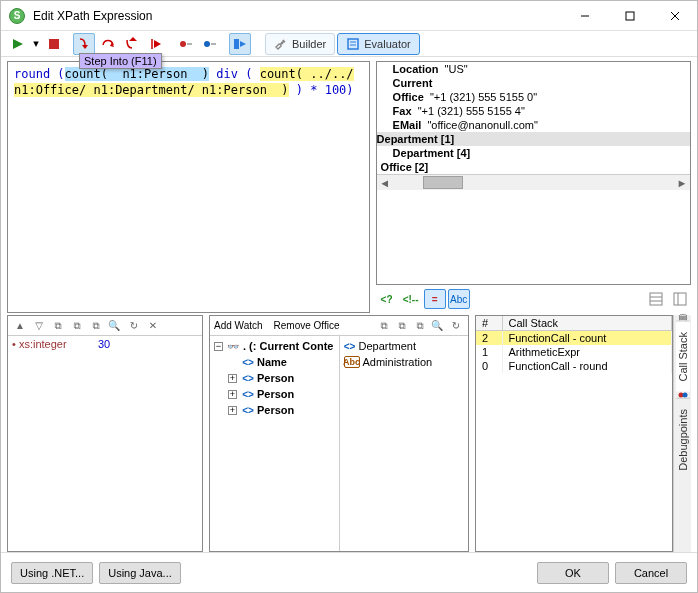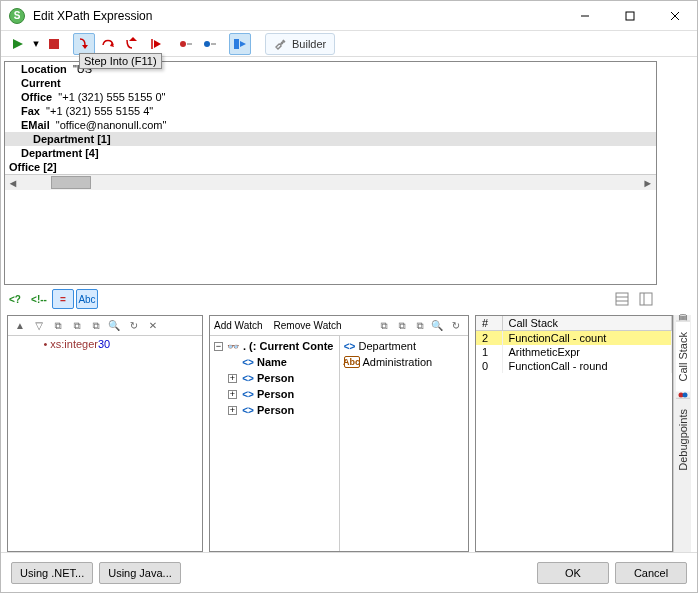--- a/index.html
+++ b/index.html
@@ -69,21 +69,21 @@
     background: #f5faff;
   }
   .bigbtn.selected {
     border: 1.5px solid #3a8dde;
     background: #d6eaff;
   }
   .tooltip {
     position: absolute;
     top: 22px;
     left: 78px;
-    background: #e5e5e5;
+    background: #c4b5fd;
     border: 1px solid #888;
     padding: 1px 4px;
     font-size: 11px;
     z-index: 10;
     box-shadow: 2px 2px 3px rgba(0,0,0,0.2);
   }
   .midarea {
     display: flex;
     flex: 1;
     min-height: 0;
@@ -170,21 +170,21 @@
     border-bottom: 1px solid #ccc;
     font-size: 10px;
     color: #444;
   }
   .panel .body {
     flex: 1;
     overflow: auto;
     font-size: 11px;
   }
   .varsRow { display:flex; padding: 2px 4px; }
-  .varsRow .k { color: #993333; min-width: 86px; text-align: right; }
+  .varsRow .k { color: #993333; min-width: 86px; }
   .varsRow .k::before { content: "• "; color:#993333; }
   .varsRow .v { color: #0000cc; }
   .watchCols { display:flex; flex:1; min-height:0;}
   .watchCol { flex:1; border-right:1px solid #ccc; overflow:auto; padding:2px 0;}
   .watchCol:last-child { border-right:none; }
   .watchRow { display:flex; align-items:center; gap:3px; padding:0 4px; height:16px; white-space:nowrap; }
   .tagicon { width:12px; height:12px; display:inline-flex; align-items:center; justify-content:center; color:#1060c0; font-weight:bold; font-size:10px;}
   .tagicon.abc { width:16px; font-size:9px; color:#a05000; border:1px solid #a05000; border-radius:2px; padding:0 1px;}
   .plusbox { width:9px; height:9px; border:1px solid #888; display:inline-flex; align-items:center; justify-content:center; font-size:9px; line-height:1; margin-right:2px; background:#fff;}
   .stackTable { width:100%; border-collapse:collapse; font-size:11px;}
@@ -297,33 +297,43 @@
         <polygon points="7,4 13,7 7,10" fill="#2b7de0"></polygon>
       </svg>
   </div>
   <div style="width:10px"></div>
   <div class="bigbtn">
     <svg width="14" height="14">
         <path d="M9 3a3 3 0 0 1-4 4L2 10l2 2 3-3a3 3 0 0 1 4-4z" fill="none" stroke="#888" stroke-width="1.4"></path>
       </svg>
     <span>Builder</span>
   </div>
+  <div class="bigbtn selected">
+    <svg width="14" height="14">
+        <rect x="2" y="2" width="10" height="10" fill="none" stroke="#2b7de0" stroke-width="1.5"></rect>
+        <line x1="4" y1="5" x2="10" y2="5" stroke="#2b7de0"></line>
+        <line x1="4" y1="8" x2="10" y2="8" stroke="#2b7de0"></line>
+      </svg>
+    <span>Evaluator</span>
+  </div>
   <div class="tooltip">Step Into (F11)</div>
 </div>
 
 <div class="midarea">
+  <div class="editorpane"><span class="kw-blue">round (</span><span class="hlcount">count(  n1:Person  )</span><span class="kw-blue"> div ( </span><span class="hlcurrent">count( ../../</span>
+<span class="hlcurrent">n1:Office/ n1:Department/ n1:Person  )</span><span class="kw-blue"> ) * 100)</span></div>
 
   <div class="treepane">
     <div class="treebox" id="treebox">
         <div class="treerow" style="padding-left: 16px;"><b>Location</b> &nbsp;"US"</div>
         <div class="treerow" style="padding-left: 16px;"><b>Current</b></div>
         <div class="treerow" style="padding-left: 16px;"><b>Office</b> &nbsp;"+1 (321) 555 5155 0"</div>
         <div class="treerow" style="padding-left: 16px;"><b>Fax</b> &nbsp;"+1 (321) 555 5155 4"</div>
         <div class="treerow" style="padding-left: 16px;"><b>EMail</b> &nbsp;"office@nanonull.com"</div>
-        <div class="treerow sel" style="padding-left: 28px;"><b>Department [1]</b></div>
+        <div class="treerow sel" style="padding-left: 0;"><b>Department [1]</b></div>
         <div class="treerow" style="padding-left: 16px;"><b>Department [4]</b></div>
         <div class="treerow" style="padding-left: 4px;"><b>Office [2]</b></div>
         <div class="hscroll">
           <div class="arrow">◄</div>
           <div class="track">
             <div class="thumb"></div>
           </div>
           <div class="arrow">►</div>
         </div>
       </div>
@@ -367,21 +377,21 @@
         <div class="varsRow">
           <span class="k">xs:integer</span>
           <span class="v">30</span>
         </div>
       </div>
   </div>
 
   <div class="panel watchPanel">
     <div class="tb">
       <span class="lnk">Add Watch</span>
-      <span class="lnk">Remove Watch</span>
+      <span class="lnk">Remove Office</span>
       <div class="tbicons">
         <div class="minibtn">⧉</div>
         <div class="minibtn">⧉</div>
         <div class="minibtn">⧉</div>
         <div class="minibtn">🔍</div>
         <div class="minibtn">↻</div>
       </div>
     </div>
     <div class="watchCols">
       <div class="watchCol" id="watchLeft">

